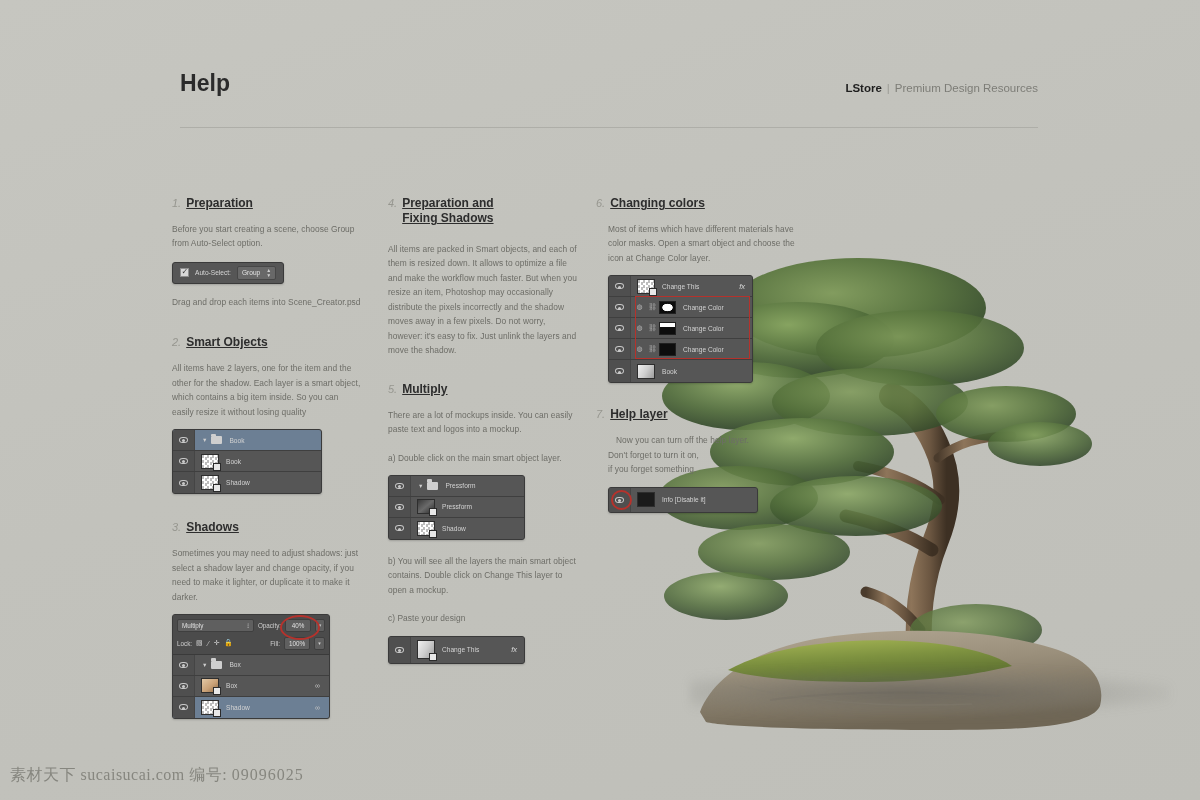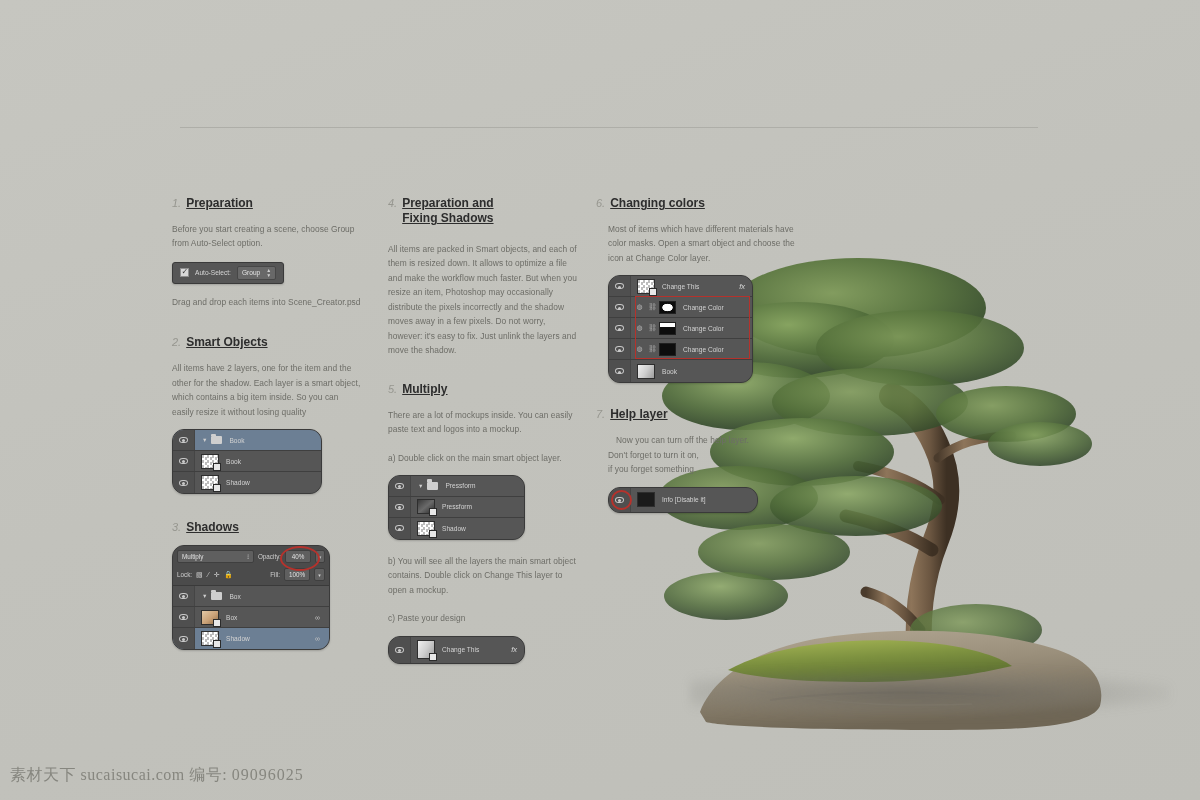--- a/index.html
+++ b/index.html
@@ -40,21 +40,21 @@
   #col3 { left: 596px; width: 200px; }
 
   .sec { position: relative; margin-bottom: 18px; }
   .sec-head { display: flex; align-items: baseline; gap: 5px; }
   .sec-num { font-size: 11px; color: #96968f; font-style: italic; line-height: 1; }
   .sec-title { font-size: 12px; font-weight: bold; color: #2d2d2d; line-height: 1.25; text-decoration: underline; }
   .sec-body { font-size: 8.4px; color: #6d6d67; line-height: 1.72; margin-top: 11px; letter-spacing: .05px; }
 
   
   .ps {
-    background: #4b4b4b; border: 1px solid #3a3a3a; border-radius: 12px;
+    background: #4b4b4b; border: 1px solid #3a3a3a; border-radius: 3px;
     box-shadow: 0 1px 2px rgba(0,0,0,.18); margin-top: 10px; overflow: hidden;
   }
   .ps-row {
     display: flex; align-items: center; height: 21px;
     border-bottom: 1px solid #3f3f3f; background: #565656;
     font-size: 6.6px; color: #d2d2d2;
   }
   .ps-row:last-child { border-bottom: none; }
   .ps-row.sel { background: #6c7f94; }
   .eye {
@@ -205,20 +205,26 @@
       <ellipse cx="420" cy="244" rx="52" ry="22" fill="url(#fol2)" opacity=".85"></ellipse>
       <ellipse cx="356" cy="430" rx="66" ry="26" fill="url(#fol)" opacity=".8"></ellipse>
 
       <path d="M80 512 C96 470 150 444 214 436 C292 426 372 430 432 448 C472 460 486 482 480 506 C472 524 420 530 330 530 C224 530 110 528 86 522 Z" fill="url(#rock)"></path>
       <path d="M108 470 C150 446 228 436 300 442 C348 446 378 456 392 466 C350 476 300 482 240 482 C182 482 134 478 108 470 Z" fill="url(#moss)"></path>
       <path d="M150 500 C210 492 300 490 380 496" stroke="#7a7164" stroke-width="2" fill="none" opacity=".5"></path>
       <path d="M120 486 C180 500 260 508 352 504" stroke="#8a8170" stroke-width="1.5" fill="none" opacity=".4"></path>
     </svg>
   </div>
 
+  <div id="header">
+    <div id="page-title">Help</div>
+    <div id="brand">
+      <span class="store">LStore</span><span class="sep">|</span><span>Premium Design Resources</span>
+    </div>
+  </div>
   <div id="header-rule"></div>
 
   <div class="col" id="col1">
 
     <div class="sec">
       <div class="sec-head">
         <span class="sec-num">1.</span>
         <span class="sec-title">Preparation</span>
       </div>
       <div class="sec-body">Before you start creating a scene, choose Group from Auto-Select option.</div>
@@ -267,20 +273,21 @@
           <span class="lbl">Shadow</span>
         </div>
       </div>
     </div>
 
     <div class="sec" style="margin-top:26px">
       <div class="sec-head">
         <span class="sec-num">3.</span>
         <span class="sec-title">Shadows</span>
       </div>
+      <div class="sec-body">Sometimes you may need to adjust shadows: just select a shadow layer and change opacity, if you need to make it lighter, or duplicate it to make it darker.</div>
       <div class="ps" style="width:158px">
         <div class="ps-bar">
           <div class="ps-bar-row">
             <span class="fld blend">
               <span>Multiply</span>
               <span>⁝</span>
             </span>
             <span>Opacity:</span>
             <span class="opa-wrap">
               <span class="fld num">40%</span>

